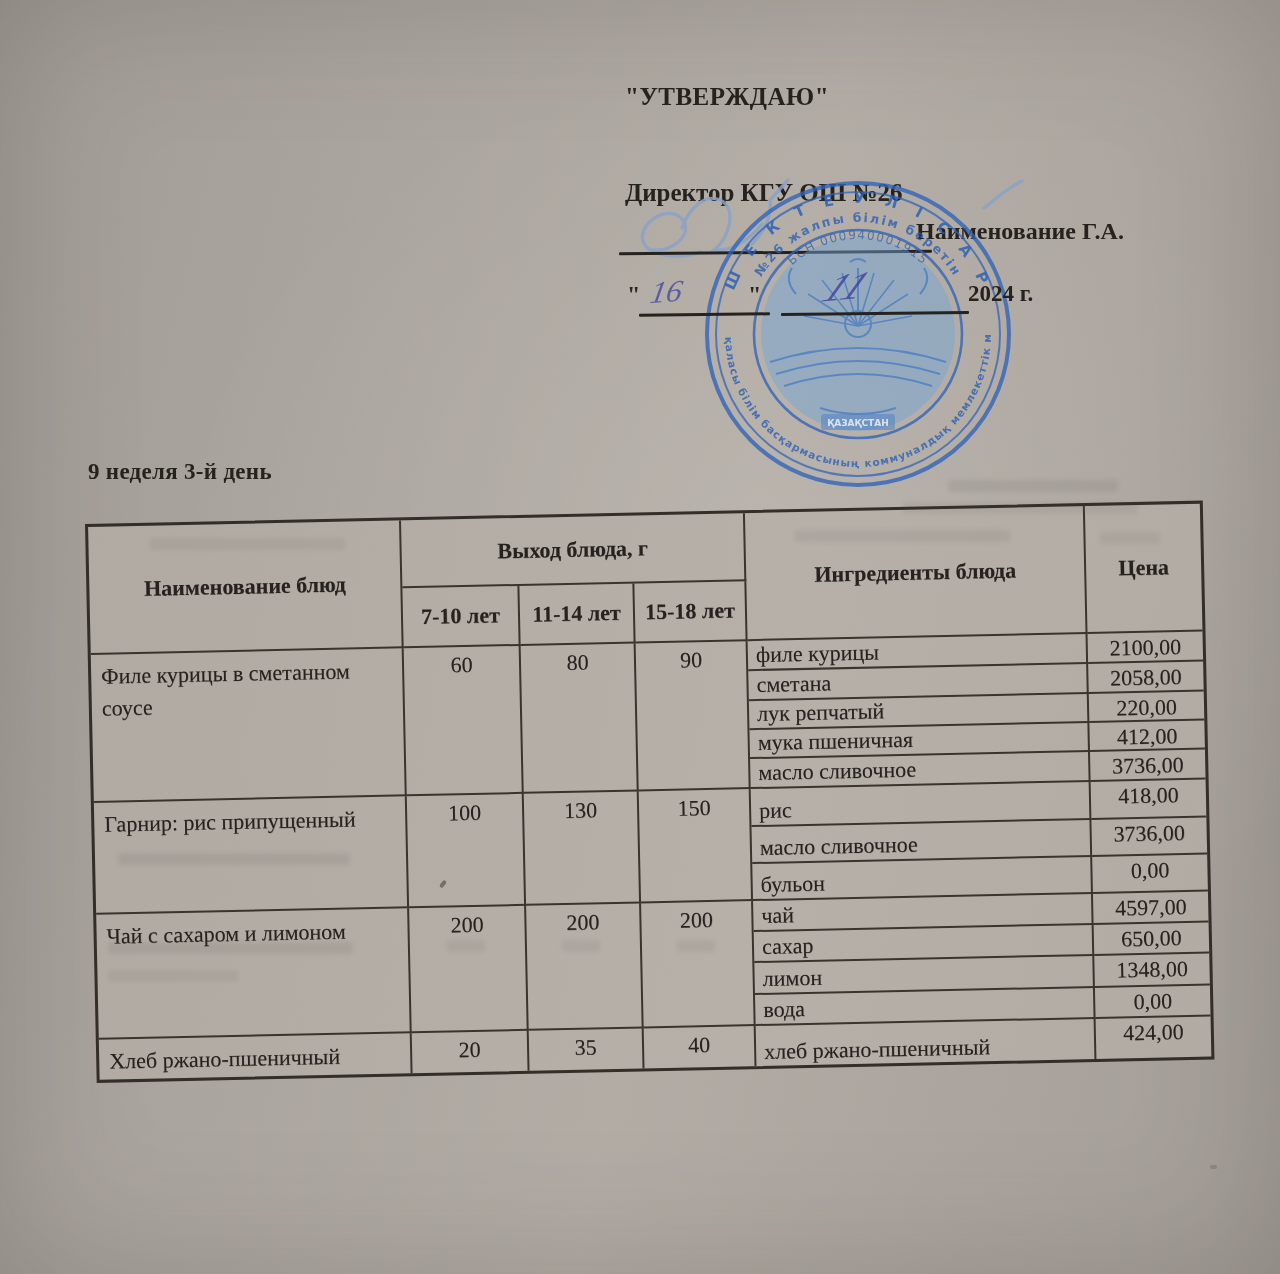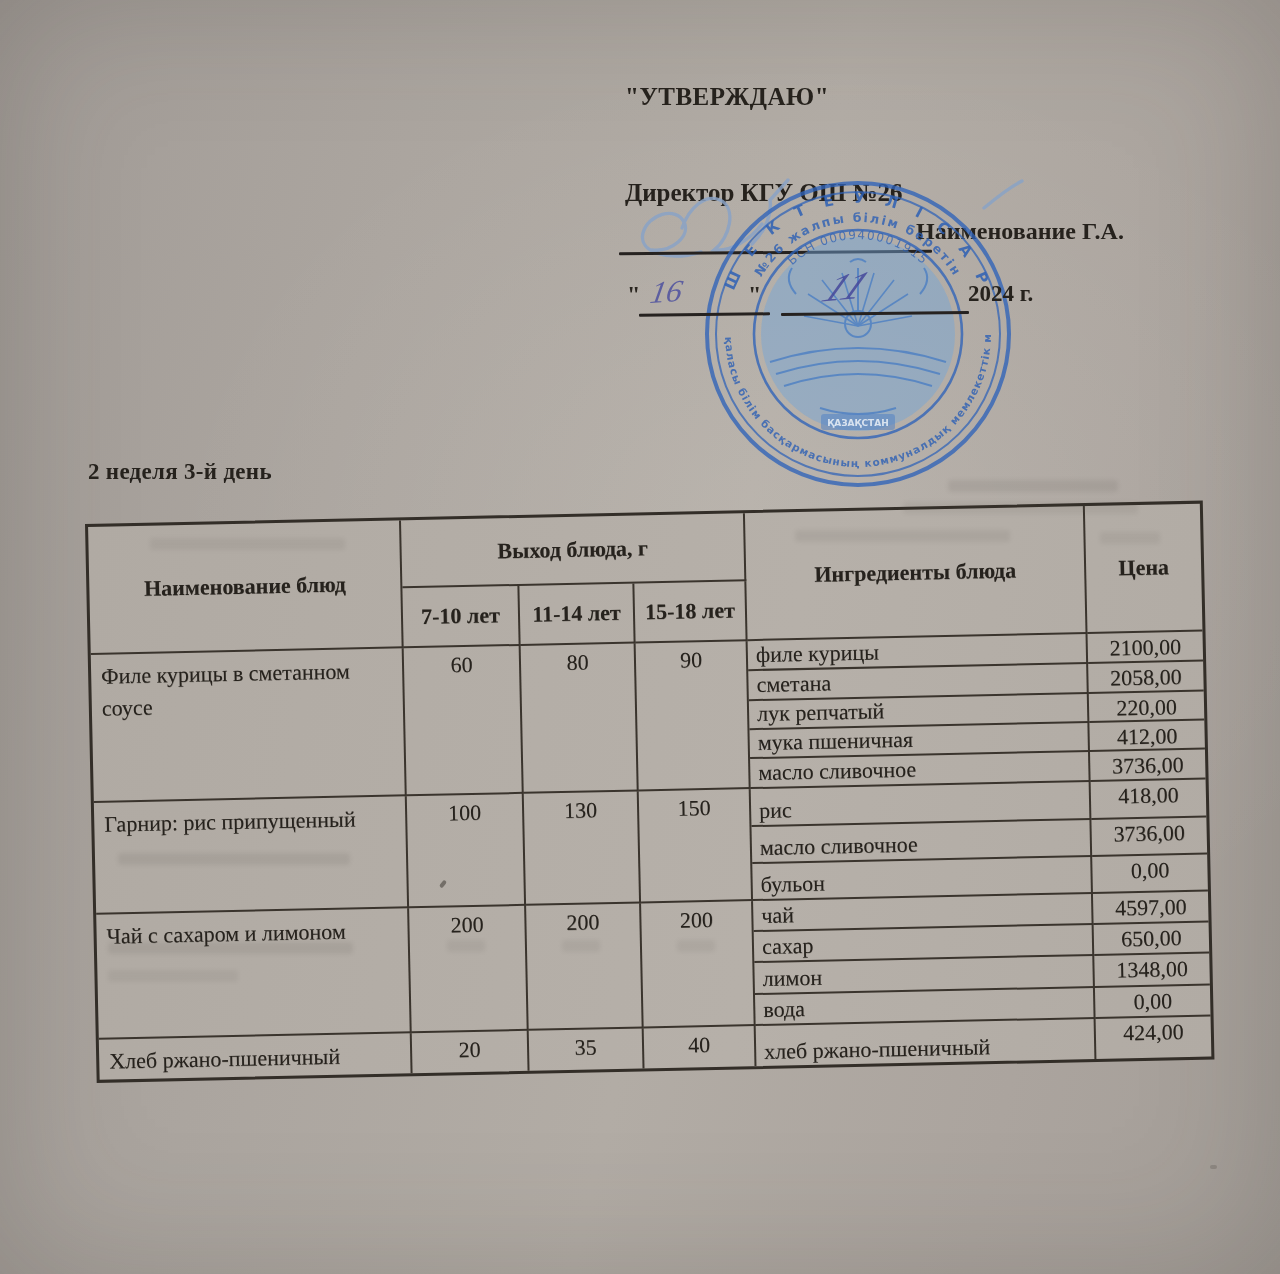--- a/index.html
+++ b/index.html
@@ -126,21 +126,21 @@
   </svg>
 
   <div class="t q q1">"</div>
   <div class="hw hwday">16</div>
   <div class="inkline dline1"></div>
   <div class="t q q2">"</div>
   <div class="hw hwmonth">11</div>
   <div class="inkline dline2"></div>
   <div class="t year">2024 г.</div>
 
-  <div class="t period">2 неделя 3-й день</div>
+  <div class="t period">9 неделя 3-й день</div>
 
   <div class="menu-table">
 
     <div class="c hdr" style="grid-column:1; grid-row:1/3;">Наименование блюд</div>
     <div class="c hdr" style="grid-column:2/5; grid-row:1;">Выход блюда, г</div>
     <div class="c hdr" style="grid-column:2; grid-row:2;">7-10 лет</div>
     <div class="c hdr" style="grid-column:3; grid-row:2;">11-14 лет</div>
     <div class="c hdr" style="grid-column:4; grid-row:2;">15-18 лет</div>
     <div class="c hdr" style="grid-column:5; grid-row:1/3;">Ингредиенты блюда</div>
     <div class="c hdr er" style="grid-column:6; grid-row:1/3;">Цена</div>

